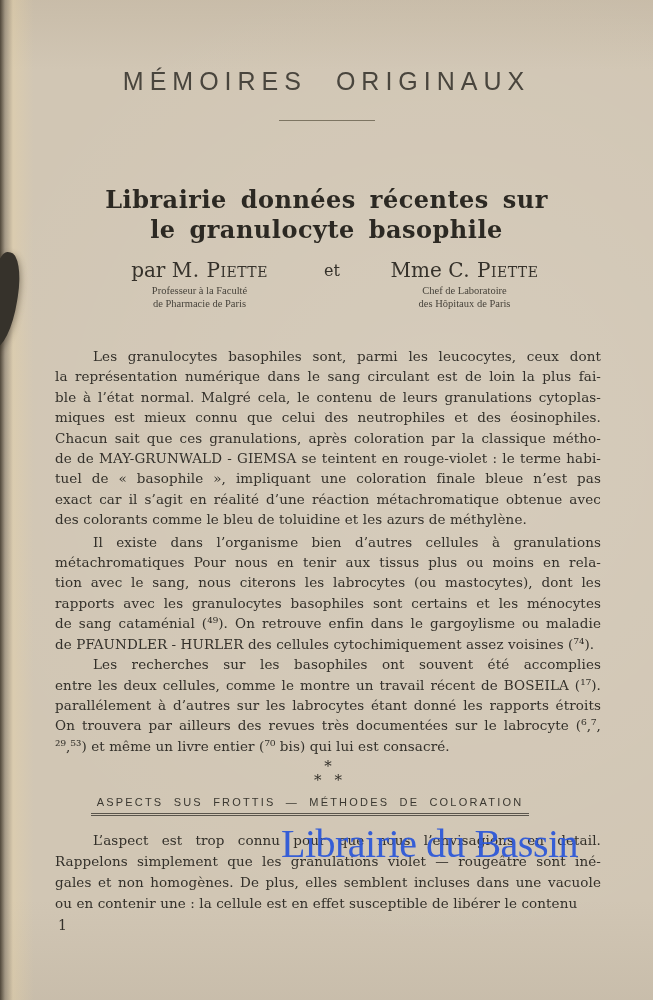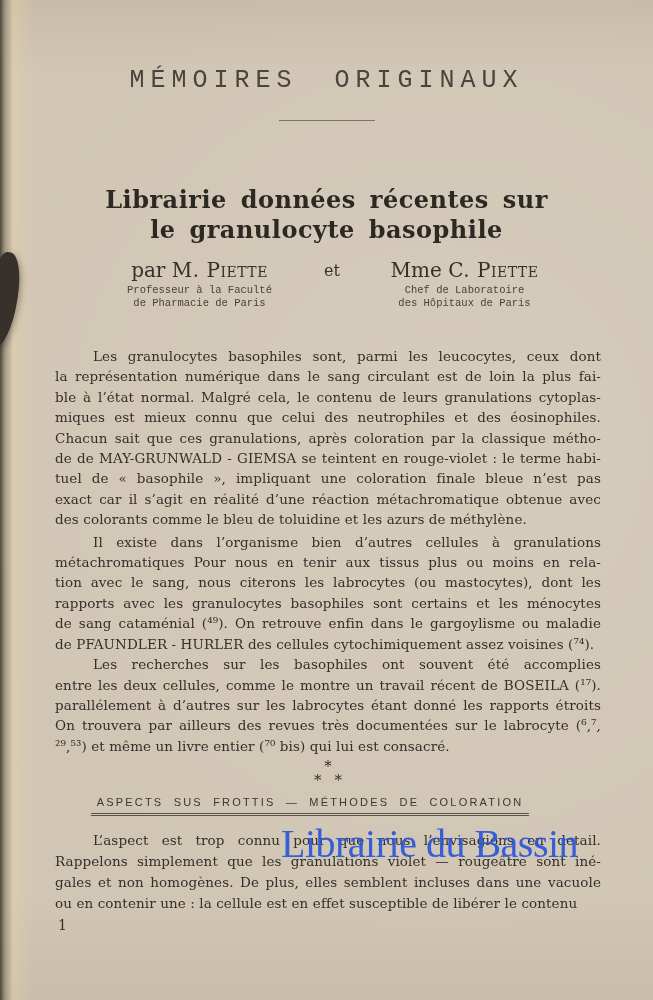--- a/index.html
+++ b/index.html
@@ -20,21 +20,21 @@
   .edge-blob {
     position:absolute; left:-10px; top:252px; width:27px; height:97px;
     background:#36322b;
     border-radius:45% 62% 70% 50% / 38% 52% 62% 45%;
     transform:rotate(9deg);
     box-shadow:2px 2px 6px rgba(60,52,40,.45);
   }
   .journal-header {
     margin-top:66px;
     text-align:center;
-    font-family:Liberation Mono, monospace;
+    font-family:Liberation Sans, sans-serif;
     font-size:25px; line-height:30px;
     letter-spacing:6px; word-spacing:16px;
     color:#49453d;
   }
   .header-rule {
     width:96px; height:0;
     border-top:1.5px solid #7d7562;
     margin:24px auto 0 auto;
   }
   .article-title {
@@ -52,21 +52,21 @@
     align-items:flex-start;
   }
   .byline-col { text-align:center; }
   .byline-col.left  { width:175px; }
   .byline-col.mid   { width:60px; padding-top:2px; }
   .byline-col.right { width:175px; }
   .byline-name { font-size:20px; line-height:22px; color:#35312a; }
   .byline-name .caps { font-variant:small-caps; letter-spacing:.5px; }
   .affiliation {
     margin-top:3px;
-    font-family:Liberation Mono, monospace;
+    font-family:Liberation Serif, serif;
     font-size:10.5px; line-height:13px;
     color:#47433b;
   }
   .byline-et { font-size:16px; color:#35312a; }
   .body-col { margin-left:55px; width:546px; }
   .para { font-size:13.5px; color:#33302a; }
   .para .tline {
     line-height:20.4px;
     text-align:justify;
     text-align-last:justify;

